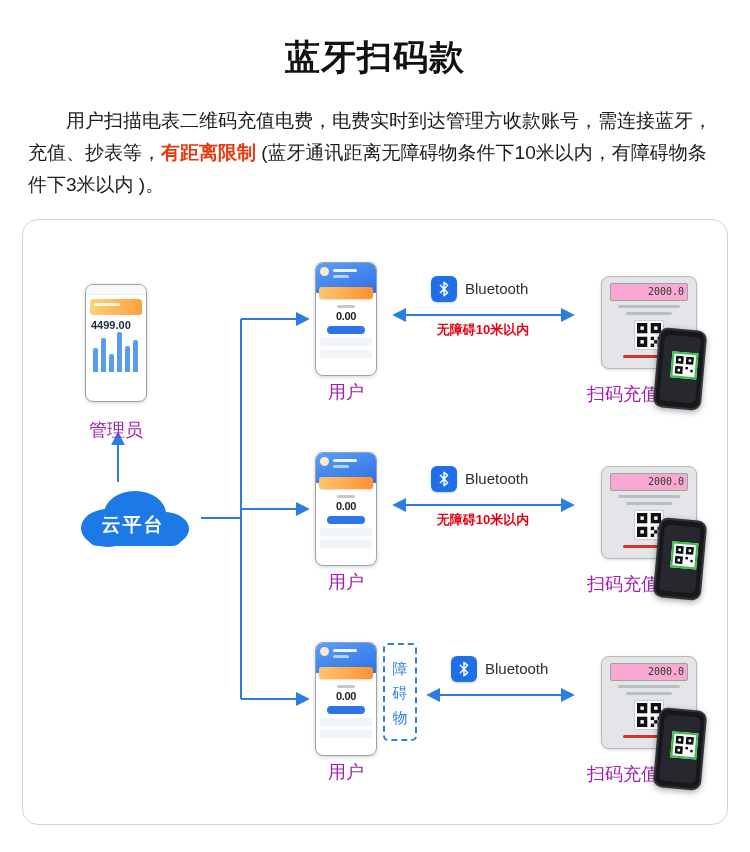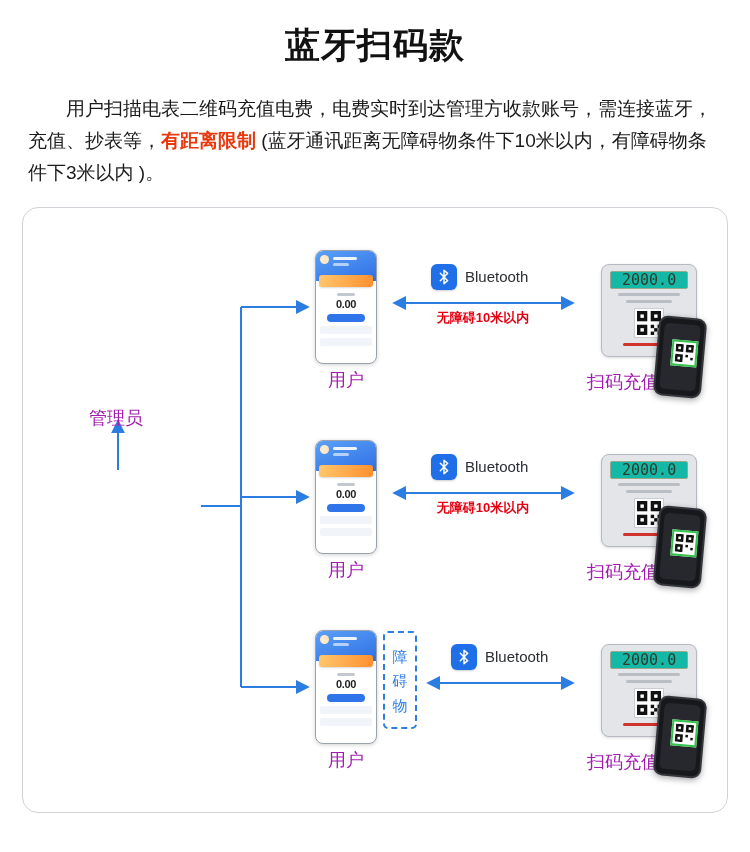--- a/index.html
+++ b/index.html
@@ -1,19 +1,19 @@
 <!DOCTYPE html>
 <html><head>
 <meta charset="utf-8">
 <style>
   * { margin:0; padding:0; box-sizing:border-box; }
   html,body { width:750px; background:#ffffff; font-family:"Liberation Sans","DejaVu Sans",sans-serif; }
   body { height:852px; overflow:hidden; }
 
-  .page-title { text-align:center; font-size:35px; font-weight:bold; color:#111; padding-top:22px; letter-spacing:1px; }
+  .page-title { text-align:center; font-size:35px; font-weight:bold; color:#111; padding-top:34px; letter-spacing:1px; }
 
   .intro { margin:24px 28px 0 28px; font-size:19px; line-height:1.68; color:#1a1a1a; text-indent:2em; }
   .intro .hl { color:#e8380d; font-weight:bold; }
 
   .board { position:relative; margin:18px 22px 0 22px; width:706px; height:606px;
            border:1px solid #cfd3d8; border-radius:16px; background:#fff; }
 
   svg.connectors { position:absolute; left:0; top:0; width:706px; height:606px; pointer-events:none; }
 
   
@@ -56,23 +56,23 @@
   
   .obstacle { position:absolute; width:34px; height:98px; border:2px dashed #2e7de2; border-radius:5px;
               background:#fff; color:#2e7de2; font-size:15px; line-height:1.65; text-align:center;
               padding:12px 0 0 0; word-break:break-all; }
   .obstacle span { display:inline-block; width:16px; }
 
   
   .meter-wrap { position:absolute; width:140px; height:150px; }
   .meter { position:relative; width:96px; margin:0 auto; background:#e3e5e8; border:1px solid #b6bac0;
            border-radius:8px; padding:6px 8px 10px 8px; box-shadow:0 1px 3px rgba(0,0,0,.15); }
-  .m-lcd { height:18px; background:#14b8a6; border:1px solid #97a88d; border-radius:2px;
-           font-family:"DejaVu Sans Mono",monospace; font-size:15px; line-height:16px; text-align:right;
-           padding:0 11px; color:#2e3b2a; }
+  .m-lcd { height:18px; background:#f9a8d4; border:1px solid #97a88d; border-radius:2px;
+           font-family:"DejaVu Sans Mono",monospace; font-size:10px; line-height:16px; text-align:right;
+           padding:0 3px; color:#2e3b2a; }
   .m-line { height:3px; background:#b9bec4; border-radius:2px; margin:4px auto 0 auto; }
   .m-qr { width:30px; height:30px; background:#fff; border:1px solid #c8ccd1; margin:5px auto 0 auto; padding:2px; }
   .m-qr svg, .m-scan svg { width:100%; height:100%; display:block; }
   .m-red { height:3px; width:66%; background:#d0342c; border-radius:2px; margin:5px auto 0 auto; }
   .m-phone { position:absolute; right:-8px; top:52px; width:48px; height:80px; background:#17181c;
              border:2px solid #34363c; border-radius:9px; transform:rotate(5deg);
              box-shadow:0 2px 6px rgba(0,0,0,.35); z-index:3; }
   .m-screen { position:absolute; left:4px; right:4px; top:5px; bottom:5px; background:#26282e; border-radius:5px; }
   .m-scan { position:absolute; left:9px; top:16px; width:26px; height:26px; background:#fff;
             border:2px solid #35c24d; padding:2px; }
@@ -102,22 +102,46 @@
     <line x1="178" y1="298" x2="219" y2="298" stroke="#2b7de2" stroke-width="2"></line>
     <line x1="218" y1="99" x2="218" y2="479" stroke="#2b7de2" stroke-width="2"></line>
     <line x1="218" y1="99" x2="284" y2="99" stroke="#2b7de2" stroke-width="2" marker-end="url(#arr)"></line>
     <line x1="218" y1="289" x2="284" y2="289" stroke="#2b7de2" stroke-width="2" marker-end="url(#arr)"></line>
     <line x1="218" y1="479" x2="284" y2="479" stroke="#2b7de2" stroke-width="2" marker-end="url(#arr)"></line>
     <line x1="372" y1="95" x2="549" y2="95" stroke="#2b7de2" stroke-width="2" marker-start="url(#arr)" marker-end="url(#arr)"></line>
     <line x1="372" y1="285" x2="549" y2="285" stroke="#2b7de2" stroke-width="2" marker-start="url(#arr)" marker-end="url(#arr)"></line>
     <line x1="406" y1="475" x2="549" y2="475" stroke="#2b7de2" stroke-width="2" marker-start="url(#arr)" marker-end="url(#arr)"></line>
   </svg>
 
+  <div class="phone admin-phone" style="left:62px; top:64px;">
+    <div class="ap-top"></div>
+    <div class="ap-banner">
+        <i></i>
+      </div>
+    <div class="ap-balance">4499.00</div>
+    <div class="ap-bars">
+      <i style="height:24px"></i>
+        <i style="height:34px"></i>
+        <i style="height:18px"></i>
+      <i style="height:40px"></i>
+        <i style="height:26px"></i>
+        <i style="height:32px"></i>
+    </div>
+  </div>
   <div class="lbl" style="left:48px; top:198px; width:90px;">管理员</div>
 
+  <div class="cloud-wrap">
+    <svg viewBox="0 0 140 64">
+      <ellipse cx="45" cy="42" rx="27" ry="19" fill="#1b79e8"></ellipse>
+      <ellipse cx="72" cy="28" rx="31" ry="23" fill="#1b79e8"></ellipse>
+      <ellipse cx="101" cy="43" rx="25" ry="17" fill="#1b79e8"></ellipse>
+      <rect x="24" y="38" width="96" height="22" rx="11" fill="#1b79e8"></rect>
+    </svg>
+    <div class="cloud-label">云平台</div>
+  </div>
 
   <div class="phone user-phone" style="left:292px; top:42px;">
     <div class="up-header">
         <span class="up-avatar"></span>
         <span class="up-line1"></span>
         <span class="up-line2"></span>
       </div>
     <div class="up-banner"></div>
     <div class="up-cap"></div>
     <div class="up-balance">0.00</div>

